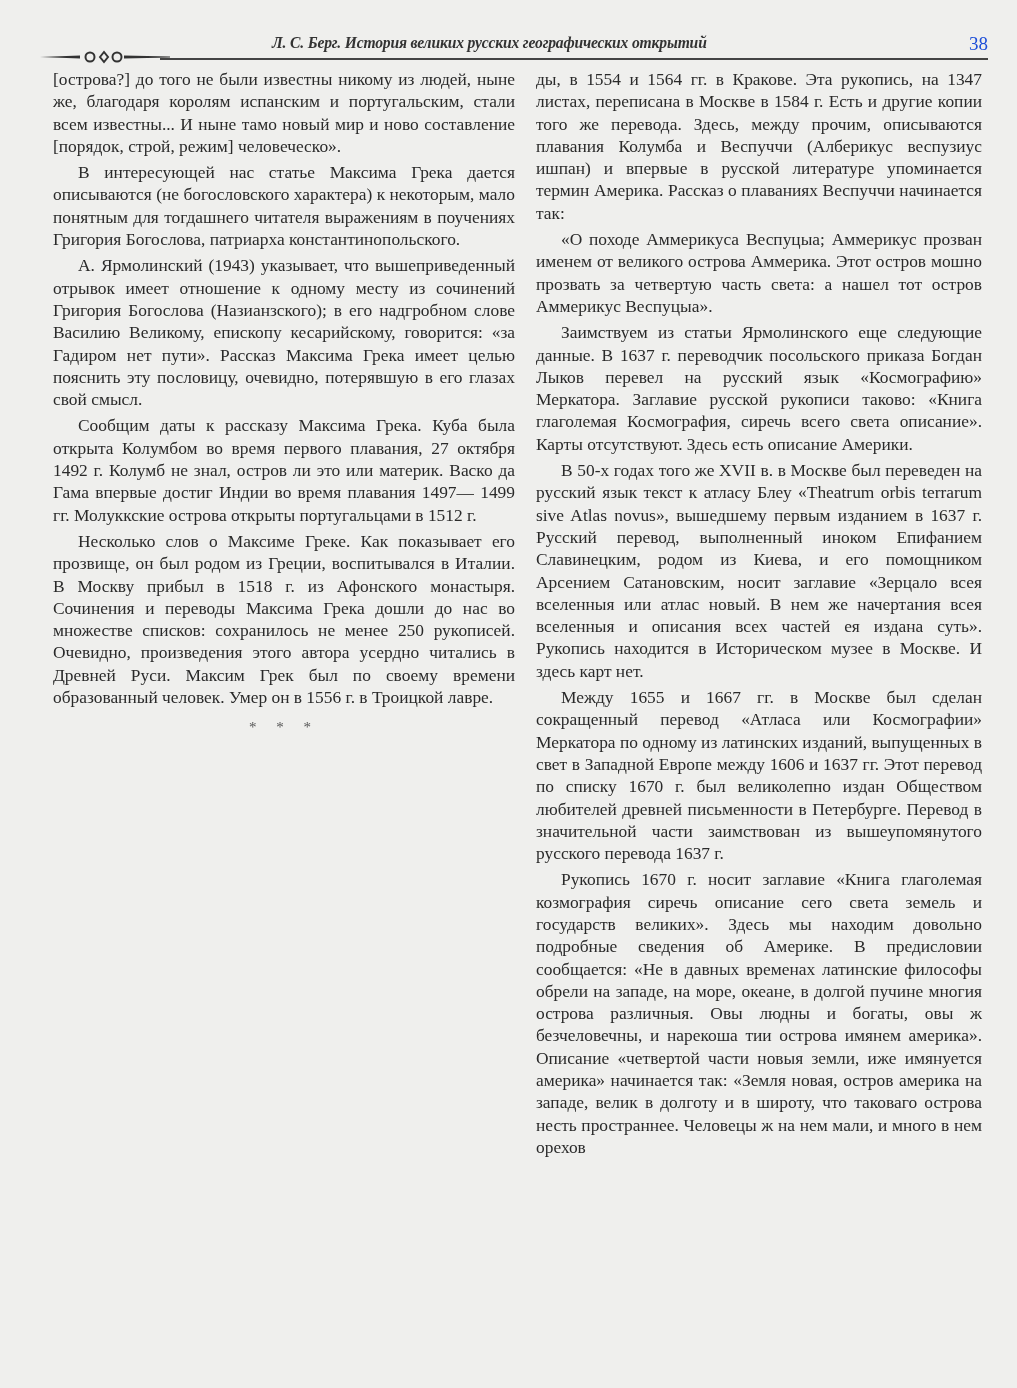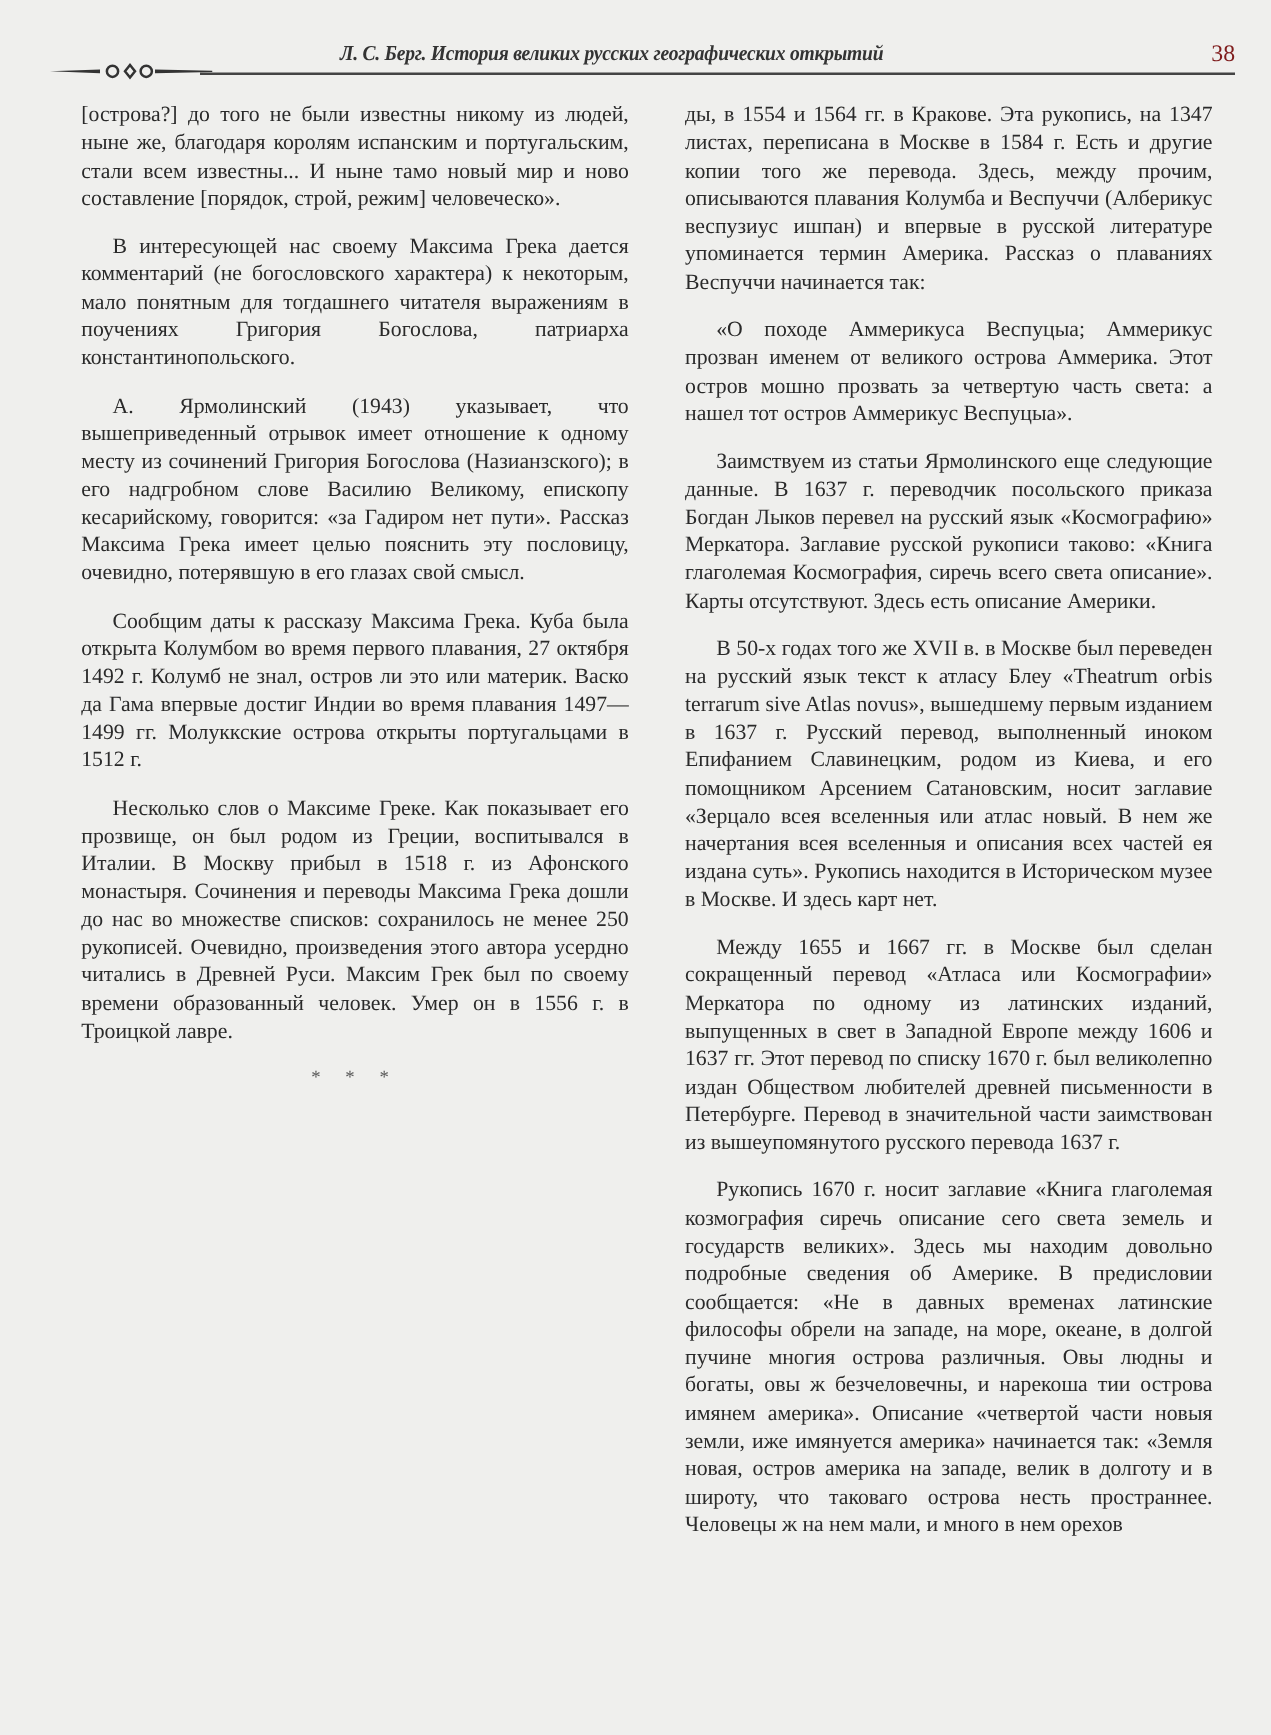--- a/index.html
+++ b/index.html
@@ -15,36 +15,36 @@
     position: absolute; left: 40px; top: 31px; width: 948px; height: 30px; text-decoration: underline;
   }
   .header-title {
     position: absolute; left: 232px; top: 2px;
     font-style: italic; font-weight: bold; font-size: 17px; letter-spacing: -0.2px;
     color: #333;
     transform: scaleX(0.92); transform-origin: left;
   }
   .page-number {
     position: absolute; right: 0; top: 2px;
-    font-size: 19px; color: #7f1d1d;
+    font-size: 19px; color: #1d4ed8;
   }
   .header-rule {
     position: absolute; left: 120px; right: 0; top: 27px; height: 2px; background: #444;
   }
   .ornament {
     position: absolute; left: 0; top: 19px; width: 130px; height: 14px;
   }
   .column {
     position: absolute; top: 64px; width: 470px;
     font-size: 17.4px; line-height: 22.3px;
     text-align: justify;
   }
   .col-left { left: 49px; }
   .col-right { left: 532px; width: 454px; }
-  .column p { margin: 16px; text-indent: 0; }
+  .column p { margin: 4px; text-indent: 0; }
   .column p.indent { text-indent: 25px; }
   .separator {
     text-align: center; letter-spacing: 8px; margin: 8px 0 6px 0; font-size: 15px; color: #555;
   }
 </style>
 </head>
 <body>
 
 <div class="header">
   <svg class="ornament" viewBox="0 0 130 14">
@@ -54,21 +54,21 @@
     <circle cx="77" cy="7" r="4.5" fill="none" stroke="#333" stroke-width="2"></circle>
     <path d="M84 5.5 L130 6.5 L130 7.5 L84 8.5 Z" fill="#333"></path>
   </svg>
   <div class="header-title">Л. С. Берг. История великих русских географических открытий</div>
   <div class="page-number">38</div>
   <div class="header-rule"></div>
 </div>
 
 <div class="column col-left">
   <p>[острова?] до того не были известны никому из людей, ныне же, благодаря королям испанским и португальским, стали всем известны... И ныне тамо новый мир и ново составление [порядок, строй, режим] человеческо».</p>
-  <p class="indent">В интересующей нас своему Максима Грека дается комментарий (не богословского характера) к некоторым, мало понятным для тогдашнего читателя выражениям в поучениях Григория Богослова, патриарха константинопольского.</p>
+  <p class="indent">В интересующей нас статье Максима Грека дается описываются (не богословского характера) к некоторым, мало понятным для тогдашнего читателя выражениям в поучениях Григория Богослова, патриарха константинопольского.</p>
   <p class="indent">А. Ярмолинский (1943) указывает, что вышеприведенный отрывок имеет отношение к одному месту из сочинений Григория Богослова (Назианзского); в его надгробном слове Василию Великому, епископу кесарийскому, говорится: «за Гадиром нет пути». Рассказ Максима Грека имеет целью пояснить эту пословицу, очевидно, потерявшую в его глазах свой смысл.</p>
   <p class="indent">Сообщим даты к рассказу Максима Грека. Куба была открыта Колумбом во время первого плавания, 27 октября 1492 г. Колумб не знал, остров ли это или материк. Васко да Гама впервые достиг Индии во время плавания 1497— 1499 гг. Молуккские острова открыты португальцами в 1512 г.</p>
   <p class="indent">Несколько слов о Максиме Греке. Как показывает его прозвище, он был родом из Греции, воспитывался в Италии. В Москву прибыл в 1518 г. из Афонского монастыря. Сочинения и переводы Максима Грека дошли до нас во множестве списков: сохранилось не менее 250 рукописей. Очевидно, произведения этого автора усердно читались в Древней Руси. Максим Грек был по своему времени образованный человек. Умер он в 1556 г. в Троицкой лавре.</p>
   <div class="separator">* * *</div>
 </div>
 
 <div class="column col-right">
   <p>ды, в 1554 и 1564 гг. в Кракове. Эта рукопись, на 1347 листах, переписана в Москве в 1584 г. Есть и другие копии того же перевода. Здесь, между прочим, описываются плавания Колумба и Веспуччи (Алберикус веспузиус ишпан) и впервые в русской литературе упоминается термин Америка. Рассказ о плаваниях Веспуччи начинается так:</p>
   <p class="indent">«О походе Аммерикуса Веспуцыа; Аммерикус прозван именем от великого острова Аммерика. Этот остров мошно прозвать за четвертую часть света: а нашел тот остров Аммерикус Веспуцыа».</p>
   <p class="indent">Заимствуем из статьи Ярмолинского еще следующие данные. В 1637 г. переводчик посольского приказа Богдан Лыков перевел на русский язык «Космографию» Меркатора. Заглавие русской рукописи таково: «Книга глаголемая Космография, сиречь всего света описание». Карты отсутствуют. Здесь есть описание Америки.</p>

